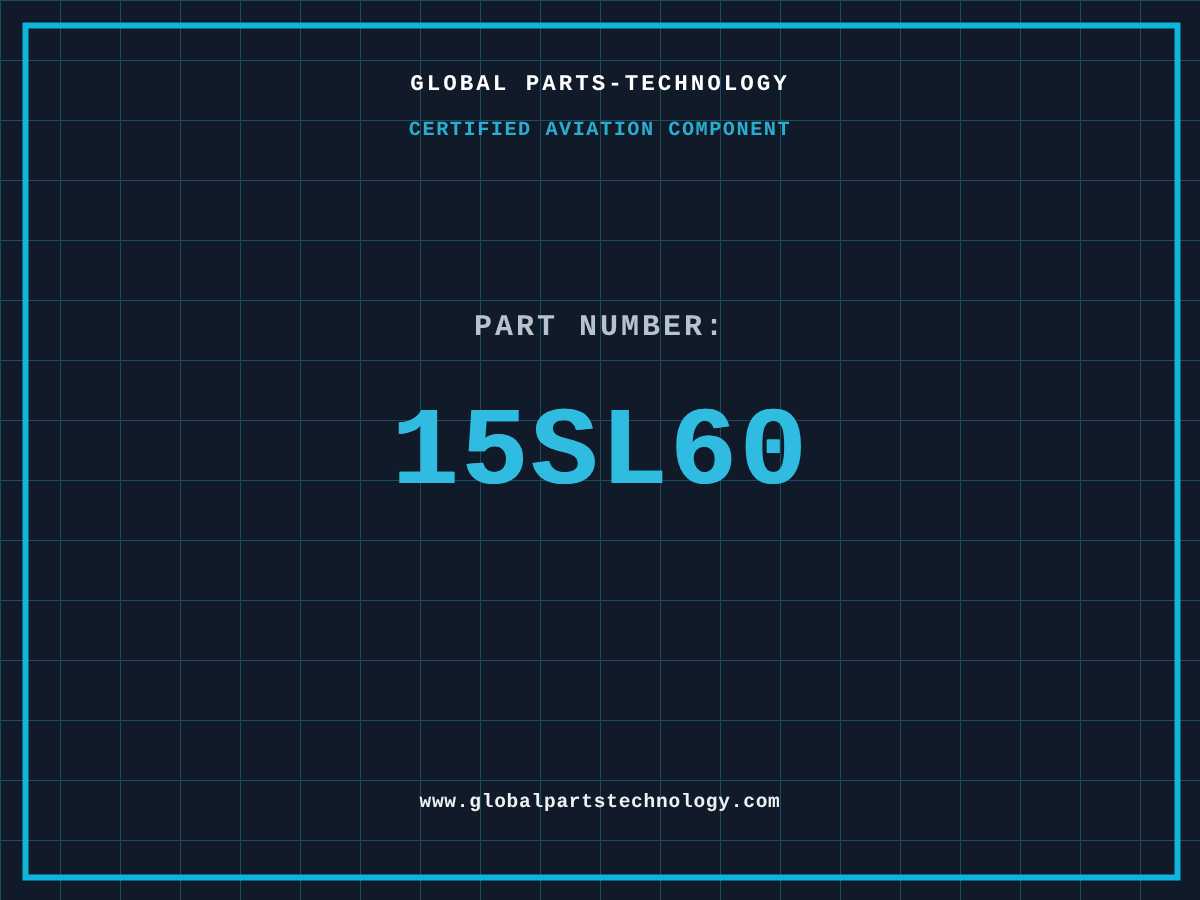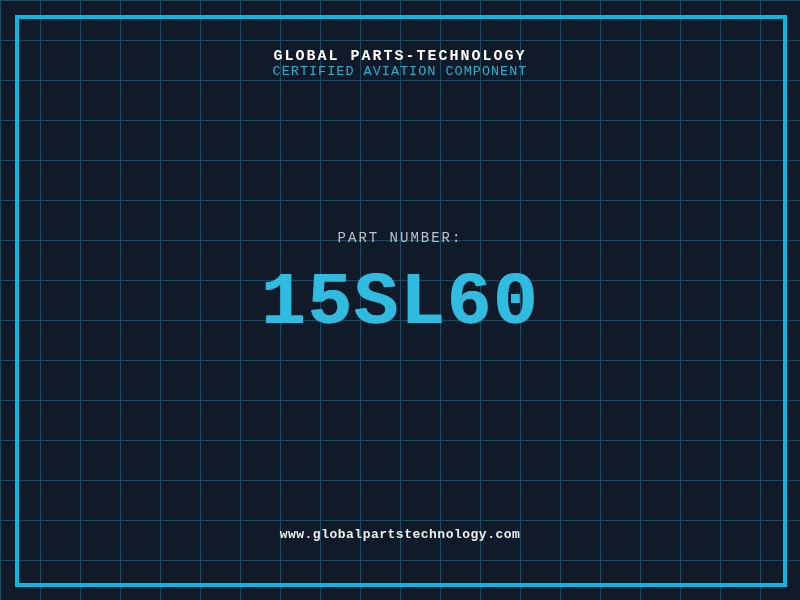--- a/index.html
+++ b/index.html
@@ -37,30 +37,30 @@
     white-space: nowrap;
   }
   .title {
     top: 48px;
     font-size: 15px;
     font-weight: bold;
     letter-spacing: 2px;
     color: #ffffff;
   }
   .subtitle {
-    top: 64px;
+    top: 80px;
     font-size: 13.5px;
-    font-weight: normal;
+    font-weight: bold;
     letter-spacing: 1px;
     color: #2aaecf;
   }
   .part-label {
-    top: 230px;
-    font-size: 14px;
-    font-weight: normal;
+    top: 207px;
+    font-size: 20px;
+    font-weight: bold;
     letter-spacing: 2px;
     color: #b7c3cc;
   }
   .part-number {
     top: 266px;
     font-size: 74px;
     font-weight: bold;
     letter-spacing: 2px;
     line-height: 1;
     color: #2fbce0;

